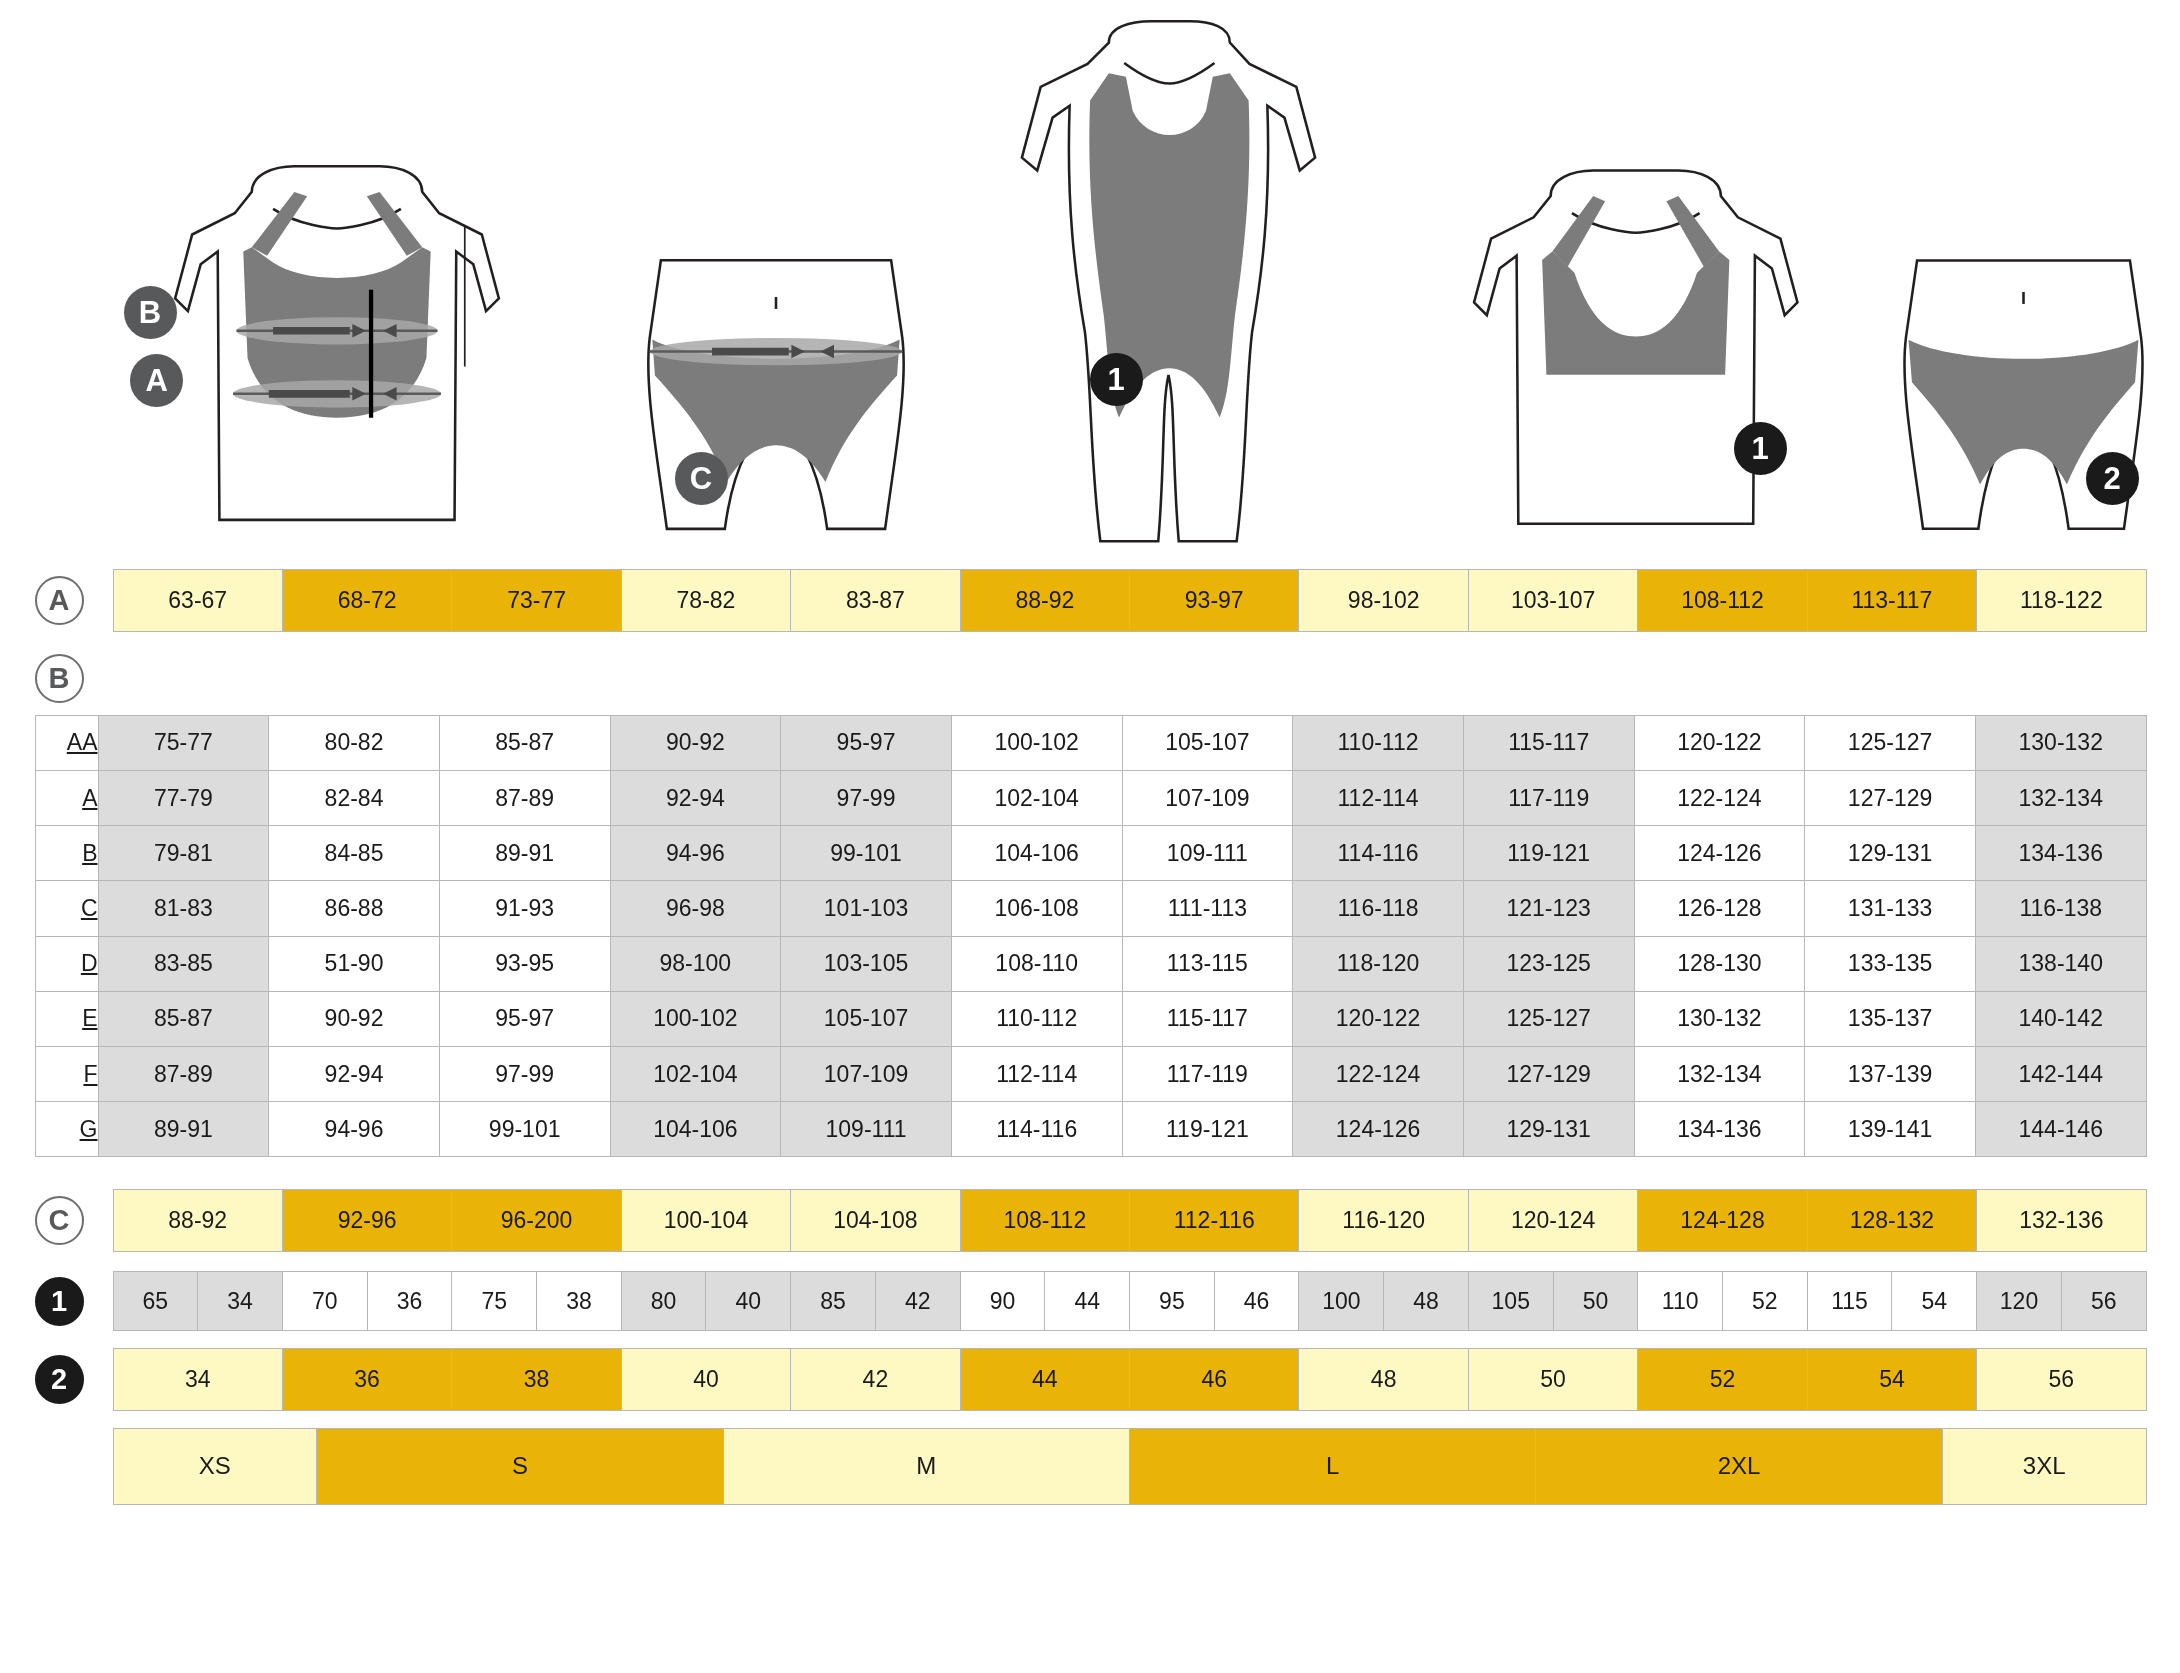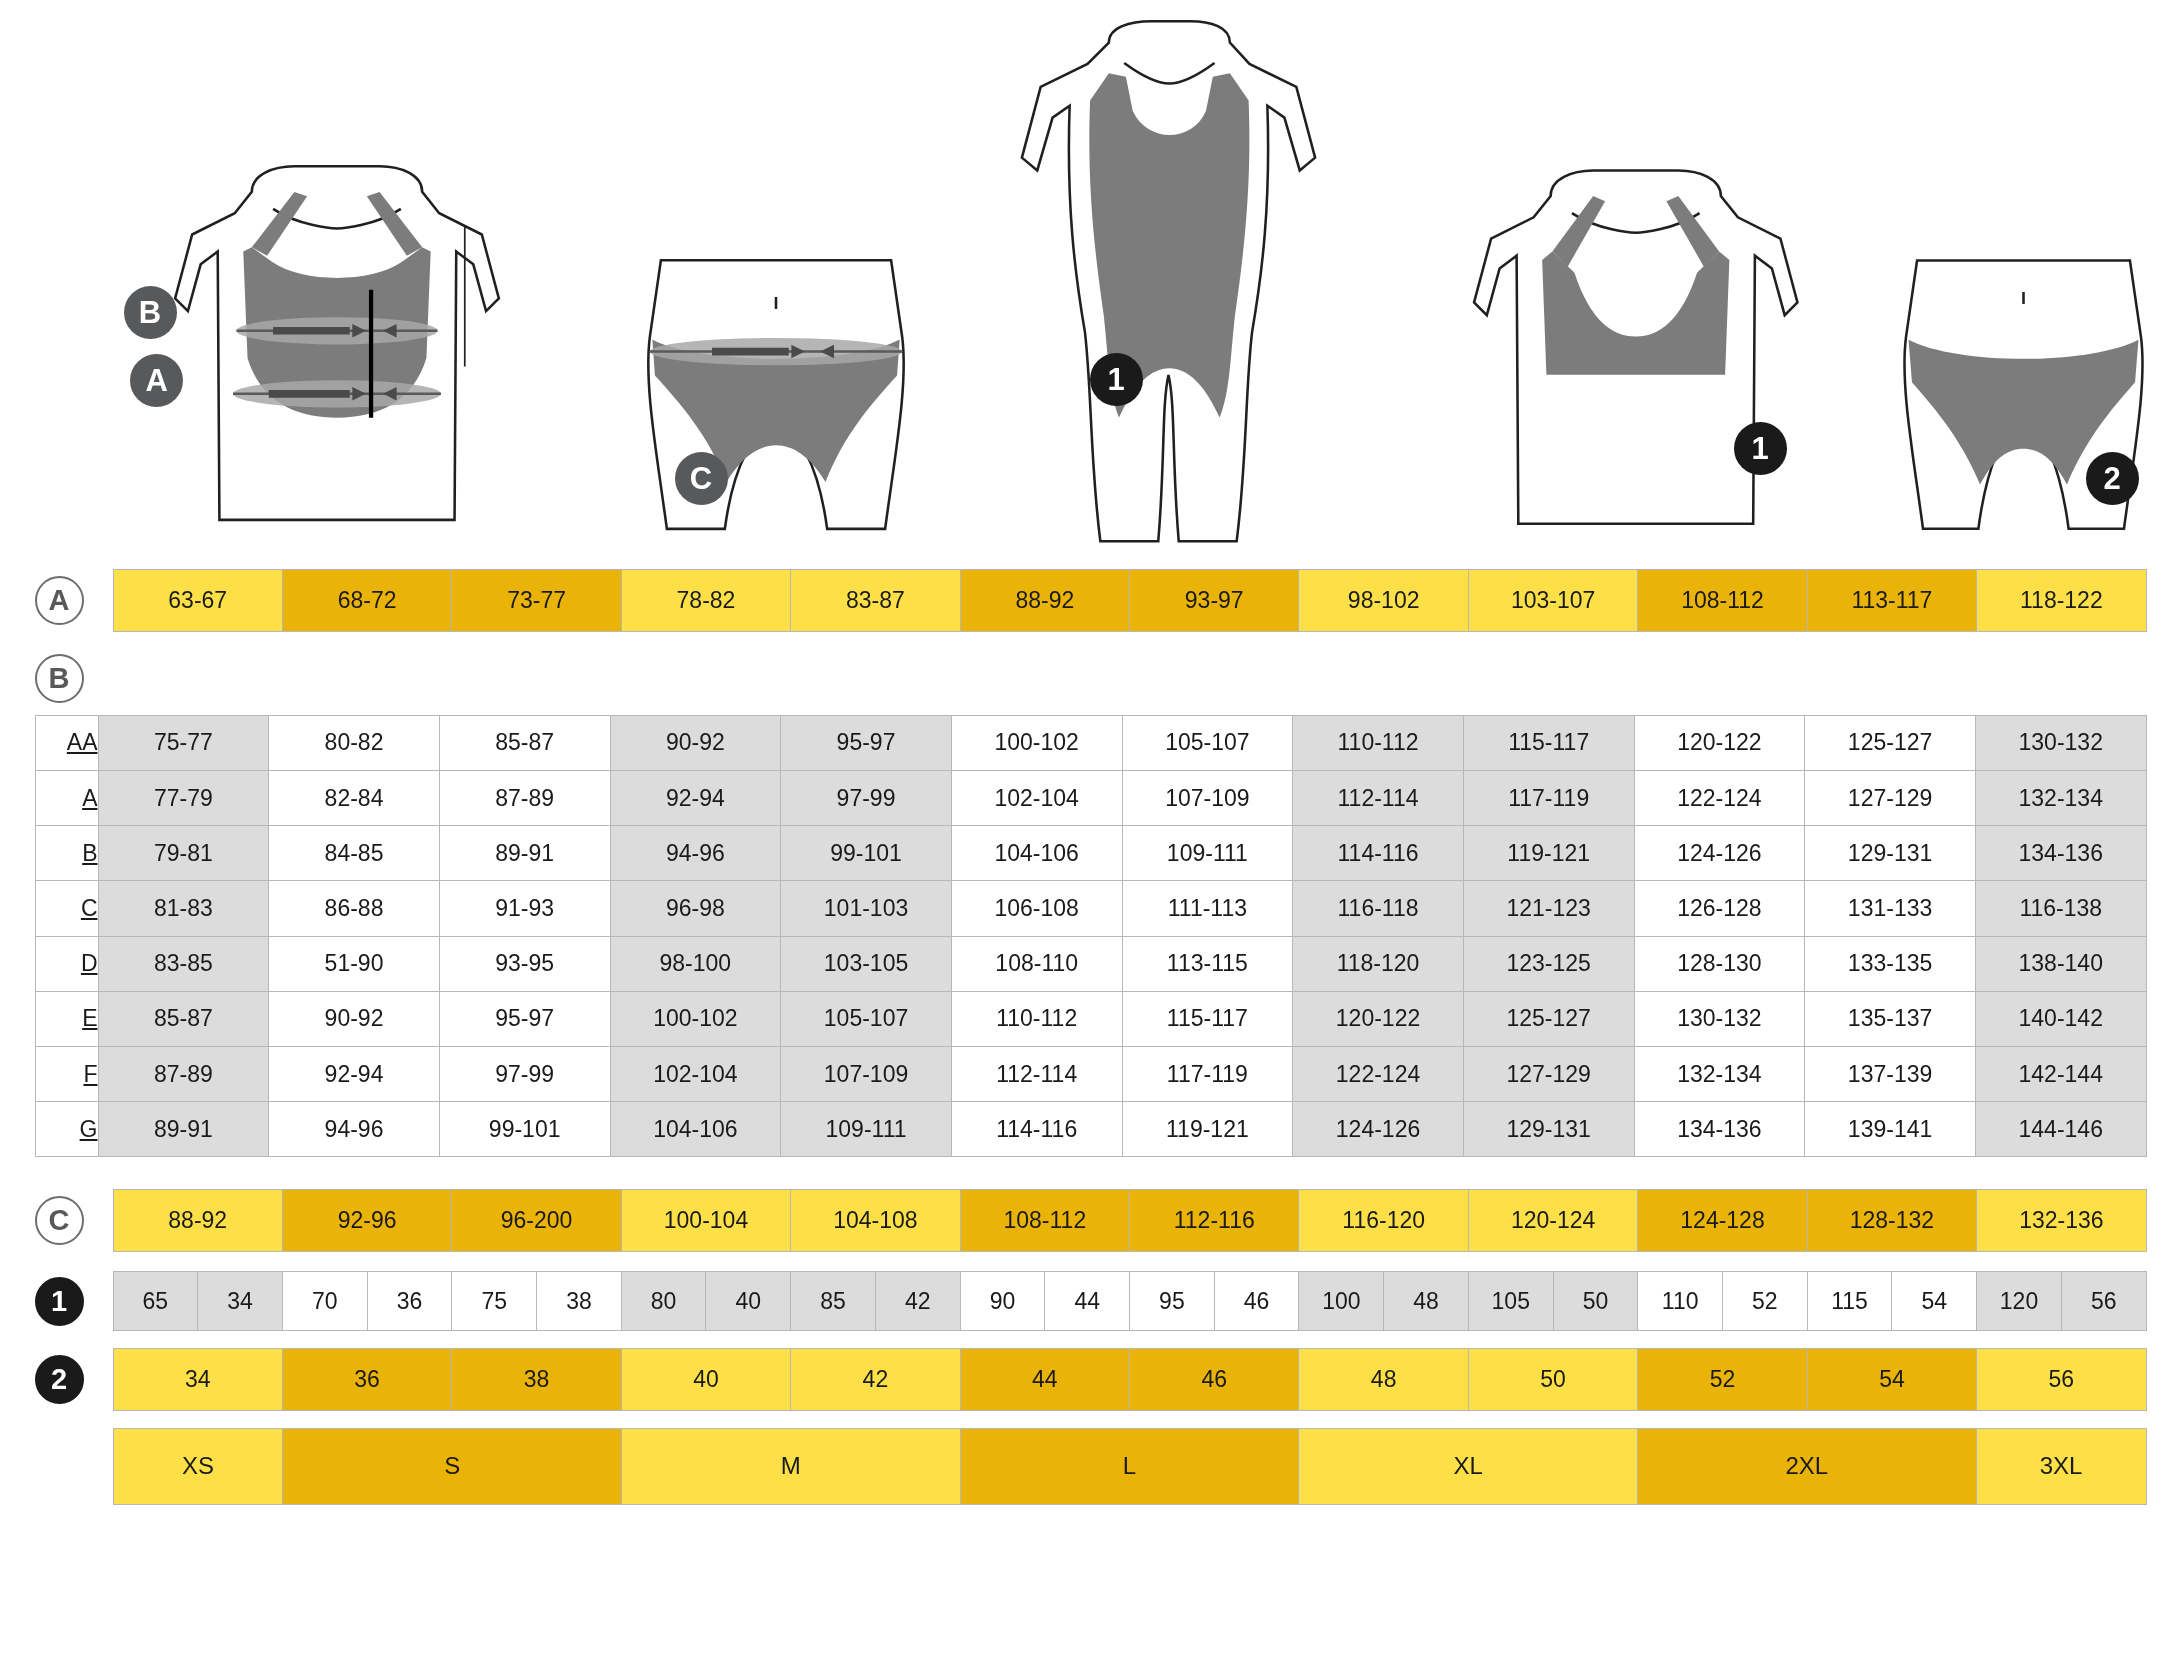--- a/index.html
+++ b/index.html
@@ -92,21 +92,21 @@
     text-align: center;
     font-size: 23px;
     line-height: 1;
     padding: 19px 0;
     border-right: 0.9px solid #b7b7b7;
     background: #eab308;
     box-sizing: border-box;
     white-space: nowrap;
   }
   .cell:last-child { border-right: none; }
-  .cell.shade { background: #fde047; }
+  .cell.shade { background: #fef9c3; }
 
   .row-a { margin-top: 6.8px; }
   .row-b-label { margin-top: 22px; }
 
   
   .matrix {
     width: 2112px;
     margin: 12px auto 0 auto;
     border: 0.9px solid #b7b7b7;
     box-sizing: border-box;
@@ -526,20 +526,19 @@
       <div class="cell shade">56</div>
     </div>
   </div>
 
   <div class="band row-size">
     <div class="cells">
       <div class="cell sizecell shade" style="flex:1 1 0;">XS</div>
       <div class="cell sizecell" style="flex:2 1 0;">S</div>
       <div class="cell sizecell shade" style="flex:2 1 0;">M</div>
       <div class="cell sizecell" style="flex:2 1 0;">L</div>
-      <div class="cell sizecell shade" style="flex:2 1 0;">XL</div>
       <div class="cell sizecell" style="flex:2 1 0;">2XL</div>
       <div class="cell sizecell shade" style="flex:1 1 0;">3XL</div>
     </div>
   </div>
 
 </div>
 
 
 </body></html>

